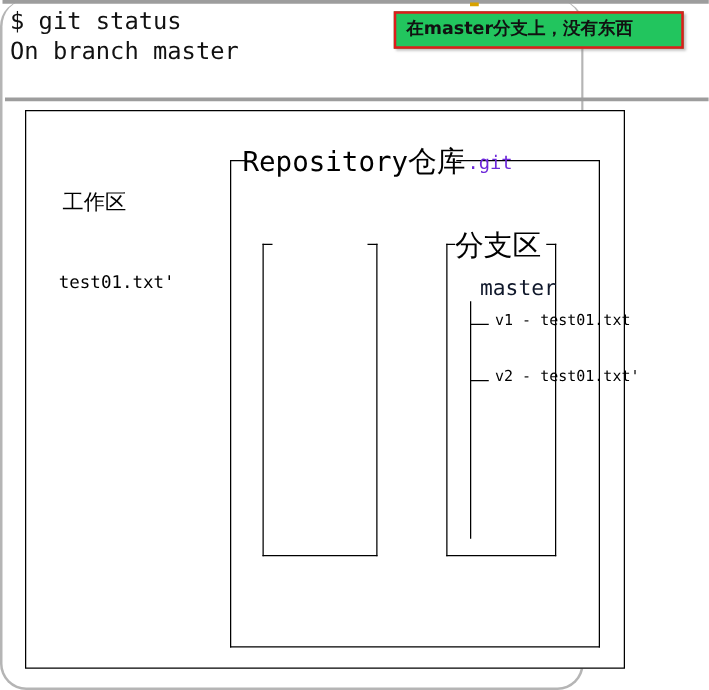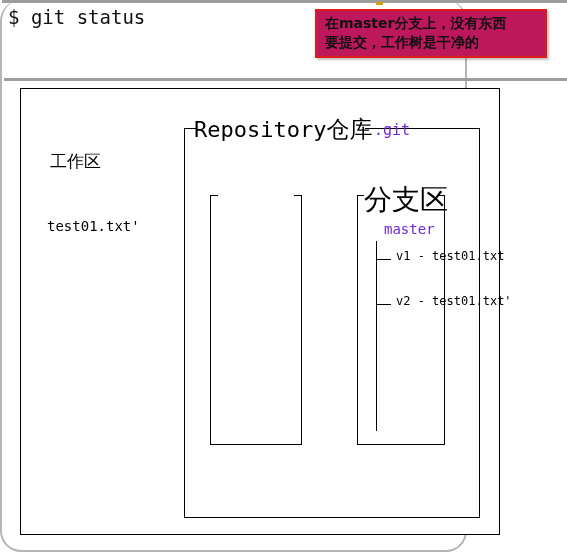--- a/index.html
+++ b/index.html
@@ -58,21 +58,21 @@
   }
 
   
   #note-callout {
     position: absolute;
     left: 313px;
     top: 9px;
     width: 232px;
     box-sizing: border-box;
     border: 2px solid #e01b1b;
-    background: #be185d;
+    background: #22c55e;
     padding: 3px 8px 4px 8px;
     box-shadow: 2px 2px 2px rgba(120,120,120,0.45);
   }
   .note-line {
     font-family: "DejaVu Sans", "Liberation Sans", sans-serif;
     font-size: 14px;
     font-weight: bold;
     line-height: 19px;
     color: #111111;
     white-space: nowrap;
@@ -203,31 +203,31 @@
     left: 355px;
     top: 114px;
     width: 88px;
     height: 250px;
   }
   #branch-box .gb-top-left  { width: 7px; }
   #branch-box .gb-top-right { width: 8px; }
   #branch-label {
     left: 362px;
     top: 100px;
-    font-size: 28px;
+    font-size: 23px;
   }
 
   
   #branch-name {
     position: absolute;
     left: 362px;
     top: 140px;
     font-family: "DejaVu Sans Mono", "Liberation Mono", monospace;
-    font-size: 14px;
-    color: #6d28d9;
+    font-size: 17px;
+    color: #0f172a;
     white-space: nowrap;
     padding-left: 20px;
   }
   #branch-trunk {
     position: absolute;
     left: 374px;
     top: 160px;
     width: 0;
     height: 190px;
     border-left: 1.2px solid #000;
@@ -281,26 +281,26 @@
 </style>
 </head>
 <body>
 
 <div id="page-frame">
 
   <div id="top-gray-bar"></div>
 
   <div id="terminal">
     <div class="term-line">$ git status</div>
+    <div class="term-line">On branch master</div>
   </div>
 
   <div id="note-stem"></div>
   <div id="note-callout">
     <div class="note-line">在master分支上，没有东西</div>
-    <div class="note-line">要提交，工作树是干净的</div>
   </div>
 
   <div id="mid-gray-divider"></div>
 
   <div id="diagram">
 
     <div id="outer-box"></div>
 
     <div id="work-label">工作区</div>
     <div id="work-file">test01.txt'</div>

